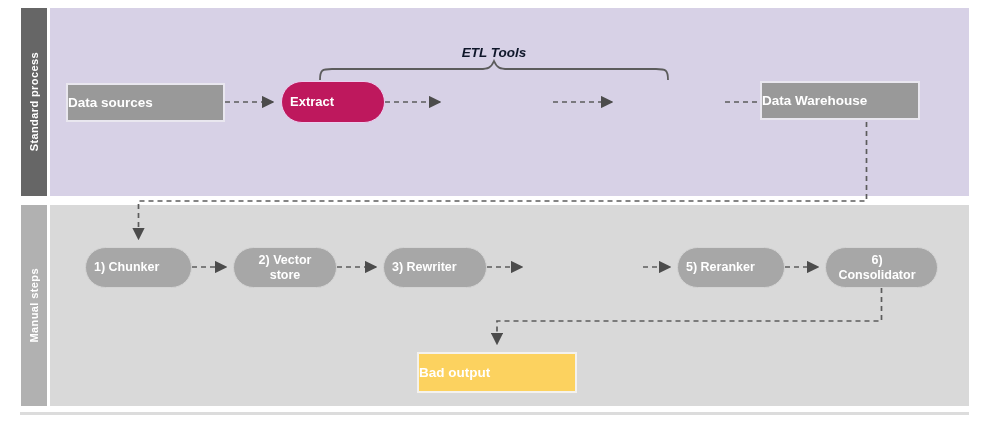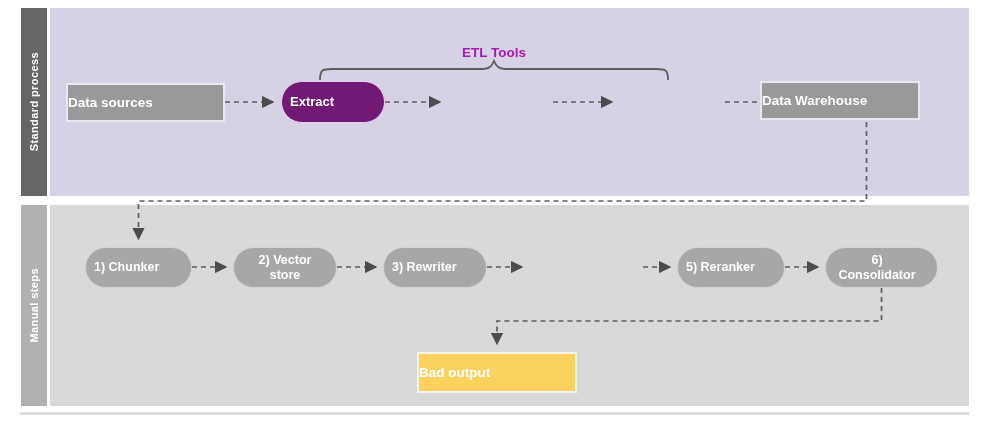--- a/index.html
+++ b/index.html
@@ -27,29 +27,29 @@
   .wire{stroke:#5c5c5c;stroke-width:1.7;fill:none;stroke-dasharray:5 4;}
   .brace{stroke:#5c5c5c;stroke-width:1.8;fill:none;}
 
   
   .node{
     position:absolute;z-index:3;display:flex;align-items:center;justify-content:flex-start;
     color:#ffffff;font-weight:bold;text-align:center;box-sizing:border-box;line-height:1.15;
   }
   .rect-node{background:#999999;border:2px solid #e9e7ef;font-size:13.5px;}
   .pill{border-radius:22px;font-size:13px;}
-  .pill.etl{background:#701a75;border:1.5px solid #eccdf0;}
+  .pill.etl{background:#be185d;border:1.5px solid #eccdf0;}
   .pill.gray{background:#a7a7a7;border:1.5px solid #d4d4d4;font-size:12.5px;}
   .pill .lbl{display:inline-block;padding:0 8px;}
   .pill .lbl.narrow{max-width:86px;}
   .bad-output{background:#fcd25f;border:2px solid #f4f2ee;font-size:13.5px;}
 
   .bracket-label{
     position:absolute;left:434px;top:45px;width:120px;z-index:3;text-align:center;
-    color:#a21caf;font-weight:bold;font-size:13.5px;
+    color:#0f172a;font-weight:bold;font-size:13.5px;font-style:italic;
   }
 </style>
 </head>
 <body>
 
 <div class="canvas">
 
   <div class="lane-body standard"></div>
   <div class="lane-body manual"></div>
 

